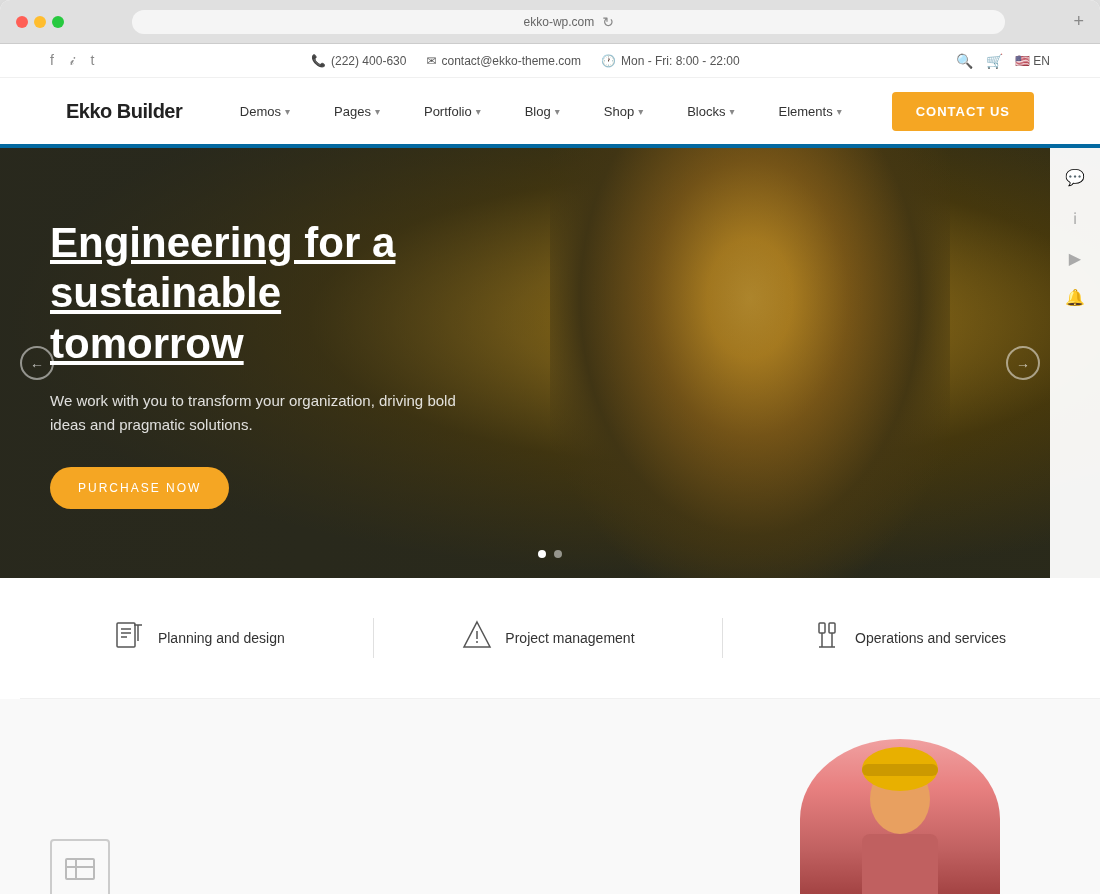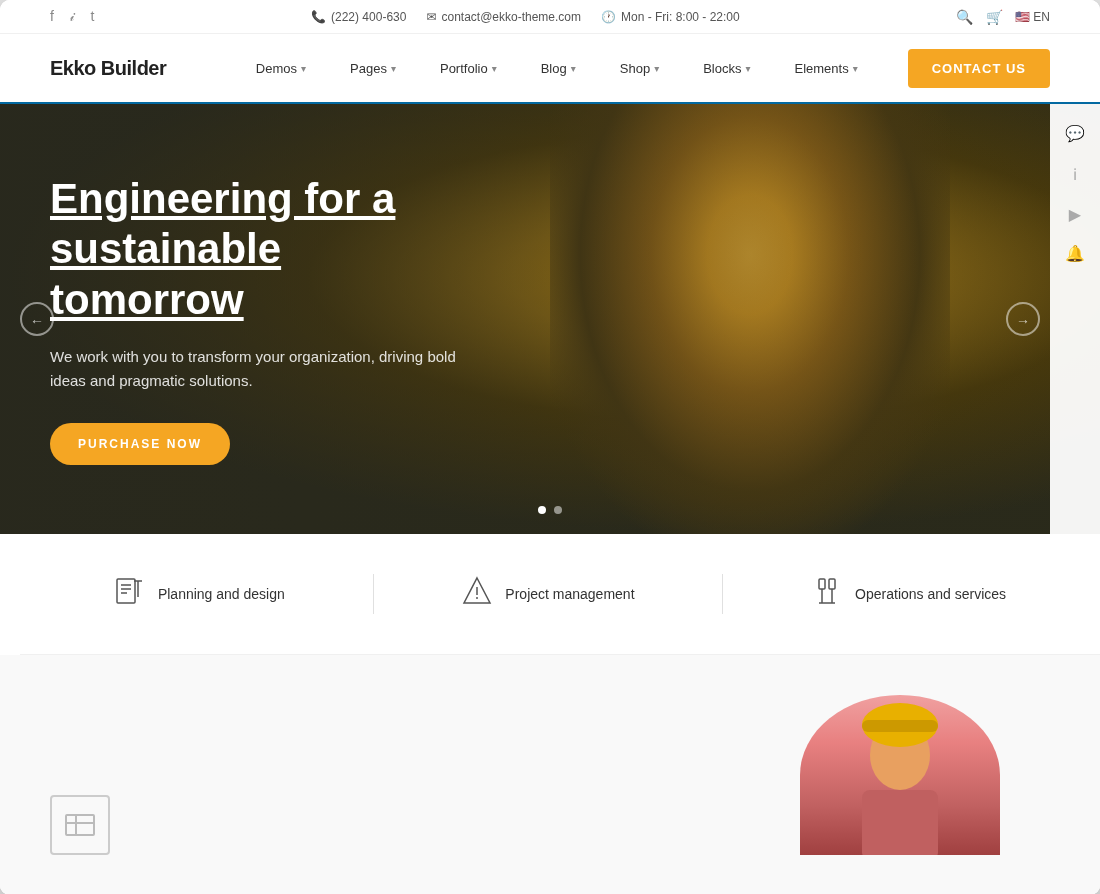--- a/index.html
+++ b/index.html
@@ -68,25 +68,25 @@
     .social-icon { color: #888; font-size: 14px; cursor: pointer; }
     .top-bar-contact { display: flex; gap: 20px; align-items: center; font-size: 12px; color: #555; }
     .top-bar-contact span { display: flex; align-items: center; gap: 5px; }
     .top-bar-right { display: flex; align-items: center; gap: 12px; font-size: 13px; }
     .top-bar-right .icon { color: #888; font-size: 14px; cursor: pointer; }
     .flag-text { font-size: 12px; color: #555; display: flex; align-items: center; gap: 3px; }
 
     
     .main-nav {
       background: #fff;
-      padding: 0 50px;
+      padding: 0 66px;
       display: flex;
       align-items: center;
       height: 70px;
-      border-bottom: 2px solid #0369a1;
+      border-bottom: 4px solid #0369a1;
     }
     .logo {
       font-size: 20px;
       font-weight: 700;
       color: #222;
       margin-right: auto;
       letter-spacing: -0.5px;
     }
     .nav-menu { display: flex; align-items: center; gap: 16px; }
     .nav-item {
@@ -164,21 +164,21 @@
       color: rgba(255,255,255,0.85);
       line-height: 1.6;
       margin-bottom: 30px;
     }
     .hero-btn {
       background: #f5a623;
       color: #fff;
       padding: 14px 28px;
       border-radius: 30px;
       font-size: 12px;
-      font-weight: 700;
+      font-weight: 400;
       letter-spacing: 2px;
       cursor: pointer;
       text-transform: uppercase;
       display: inline-block;
     }
 
     
     .hero-arrow-left {
       position: absolute;
       left: 20px;
@@ -314,20 +314,32 @@
       overflow: hidden;
       position: relative;
     }
 
   </style>
 </head>
 <body>
 
 <div class="browser-window">
 
+  <div class="browser-chrome">
+    <div class="traffic-lights">
+      <div class="traffic-light tl-red"></div>
+      <div class="traffic-light tl-yellow"></div>
+      <div class="traffic-light tl-green"></div>
+    </div>
+    <div class="address-bar">
+      <span>ekko-wp.com</span>
+      <span class="browser-refresh">↻</span>
+    </div>
+    <div class="browser-add">+</div>
+  </div>
 
   <div class="website">
 
     <div class="top-bar">
       <div class="top-bar-social">
         <span class="social-icon">f</span>
         <span class="social-icon">𝒾</span>
         <span class="social-icon">t</span>
       </div>
       <div class="top-bar-contact">

